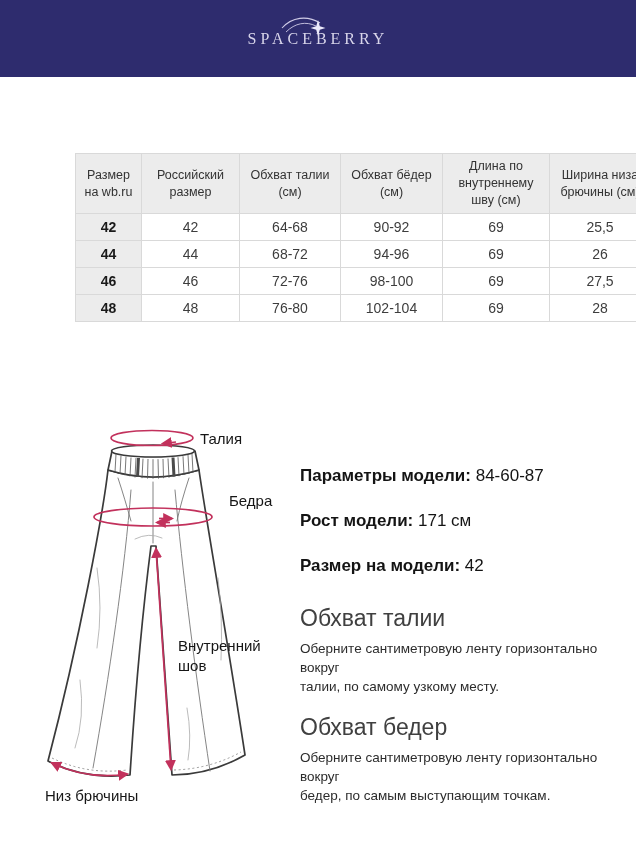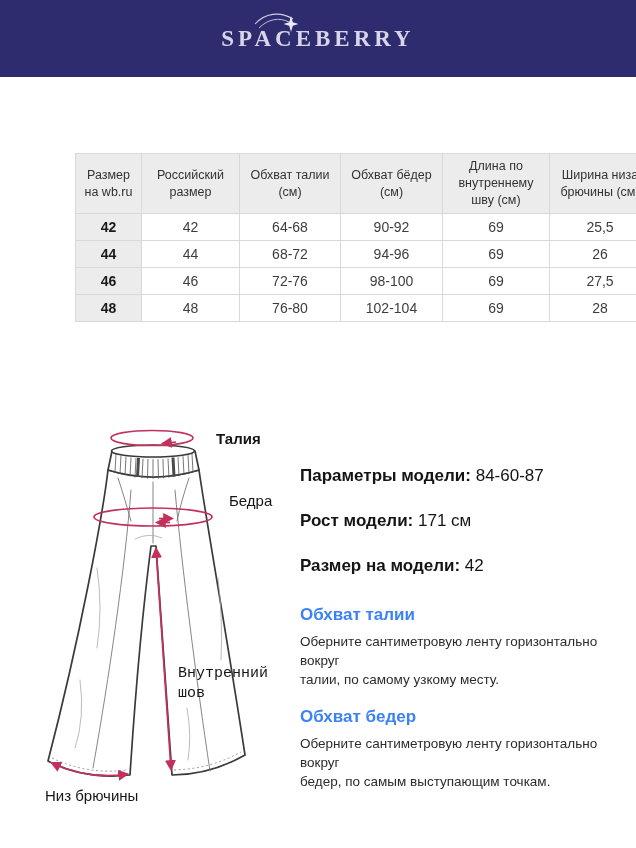--- a/index.html
+++ b/index.html
@@ -11,55 +11,55 @@
   }
   *{box-sizing:border-box;margin:0;padding:0;}
   html,body{background:#fff;}
   body{font-family:"Liberation Sans","DejaVu Sans",sans-serif;}
   .page{position:relative;width:636px;height:848px;background:#fff;overflow:hidden;}
 
   
   .header{position:absolute;left:0;top:0;width:636px;height:77px;background:var(--brand-navy);
           display:flex;align-items:center;justify-content:center;}
   .logo-wrap{position:relative;display:inline-block;}
-  .logo-text{font-family:"Liberation Serif","DejaVu Serif",serif;font-size:23px;letter-spacing:4px;
-             color:var(--logo-text);font-weight:700;}
+  .logo-text{font-family:"Liberation Serif","DejaVu Serif",serif;font-size:16px;letter-spacing:4px;
+             color:var(--logo-text);font-weight:400;}
   .comet{position:absolute;left:32px;top:-16px;}
 
   
   .size-table{position:absolute;left:33px;top:153px;width:575px;border-collapse:collapse;table-layout:fixed;margin-left:42px;}
   .size-table th,.size-table td{border:1px solid var(--table-border);text-align:center;vertical-align:middle;}
   .size-table thead th{height:60px;background:var(--table-header-bg);font-size:12.5px;font-weight:400;
                        color:#333;line-height:1.35;padding:4px 6px;}
   .size-table tbody th{height:27px;background:var(--table-header-bg);font-size:14px;font-weight:700;color:#1a1a1a;}
   .size-table tbody td{height:27px;font-size:14px;color:#3d3d3d;background:#fff;}
 
   
   .pants{position:absolute;left:35px;top:418px;}
   .filled{fill:#fff;stroke:#3a3a3a;stroke-width:1.7;stroke-linejoin:round;}
   .sketch{fill:none;stroke:#777;stroke-width:0.9;stroke-linecap:round;}
   .sketch-light{fill:none;stroke:#a9a9a9;stroke-width:0.8;stroke-linecap:round;}
   .ticks{fill:none;stroke:#565656;stroke-width:0.8;}
   .tick-bar{fill:none;stroke:#4a4a4a;stroke-width:3;}
   .dotted{fill:none;stroke:#8f8f8f;stroke-width:0.9;stroke-dasharray:2 2.6;}
   .accent{fill:none;stroke:var(--accent-crimson);stroke-width:1.7;}
   .diagram-label{position:absolute;font-size:15px;color:#161616;line-height:1.3;}
-  .label-waist{left:216px;top:429px;font-weight:bold;}
+  .label-waist{left:200px;top:429px;}
   .label-hips{left:229px;top:491px;}
-  .label-inseam{left:178px;top:664px;width:102px;font-family:Liberation Mono, monospace;}
+  .label-inseam{left:178px;top:636px;width:102px;}
   .label-hem{left:45px;top:786px;}
 
   
   .info-col{position:absolute;left:300px;top:443px;width:320px;}
   .model-line{font-size:17px;line-height:25px;color:#141414;margin-top:20px;}
   .model-line b{font-weight:700;}
   .guide{margin-top:27px;}
   .guide-section{margin-top:18px;}
   .guide-section:first-child{margin-top:0;}
-  .guide-title{font-size:17px;font-weight:700;color:#3b82f6;margin-bottom:7px;}
+  .guide-title{font-size:23px;font-weight:400;color:#404040;margin-bottom:7px;}
   .guide-text{font-size:13.5px;line-height:19px;color:#2c2c2c;white-space:pre-line;}
 </style>
 </head>
 <body>
 
 <div class="page">
 
   <div class="header">
     <div class="logo-wrap">
       <svg class="comet" width="46" height="30" viewBox="0 0 46 30">

